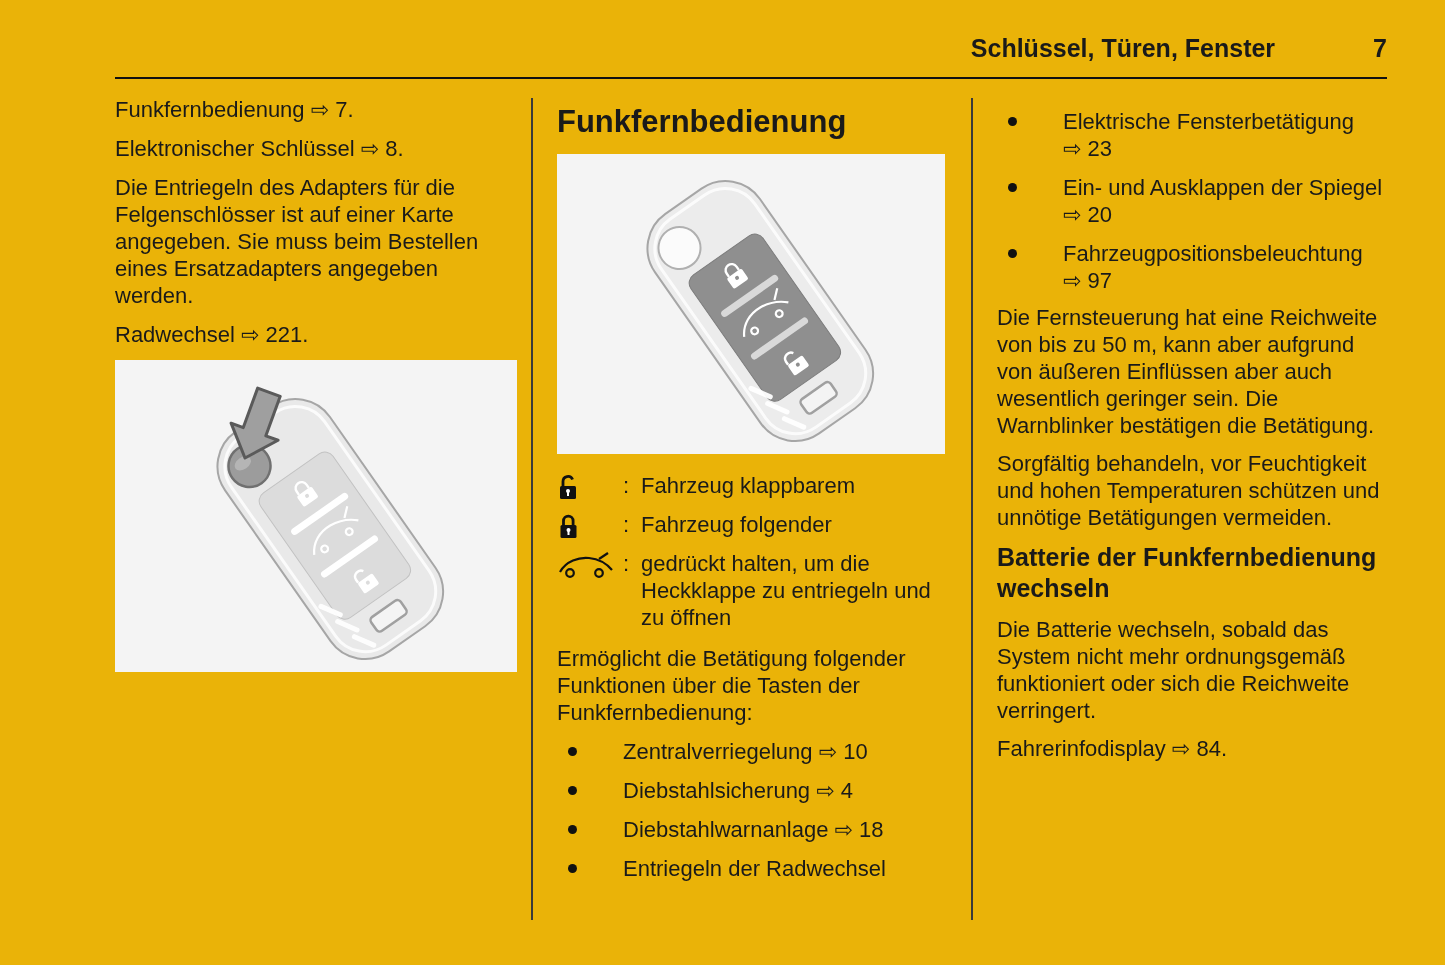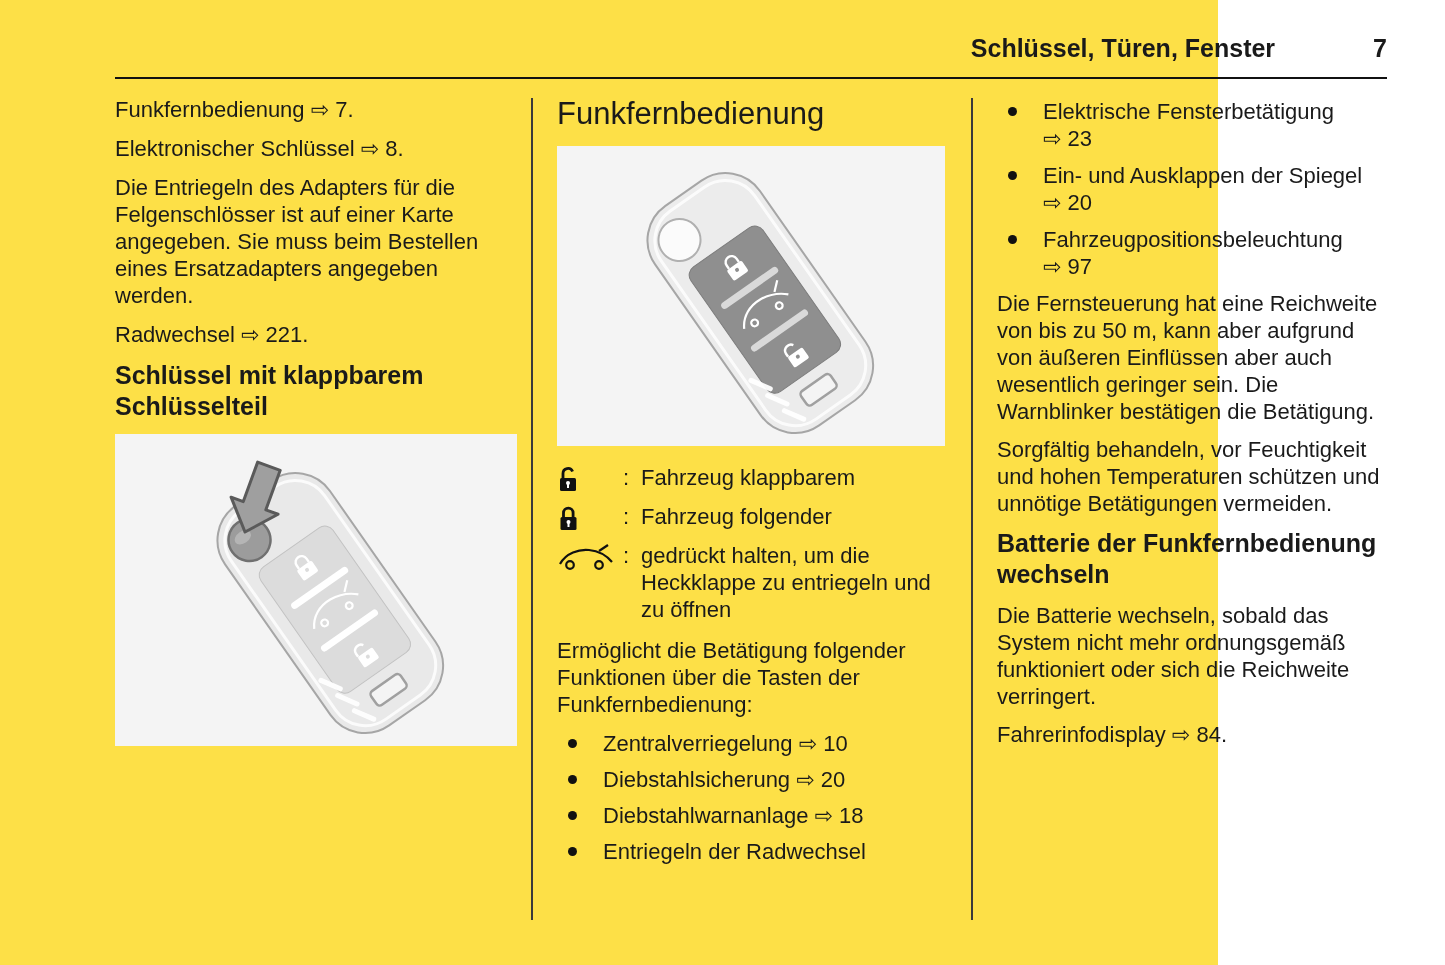--- a/index.html
+++ b/index.html
@@ -1,55 +1,55 @@
 <!DOCTYPE html>
 <html><head>
 <meta charset="utf-8">
 <style>
   html,body{margin:0;padding:0;background:#ffffff;}
   body{width:1445px;height:965px;overflow:hidden;
        font-family:"Liberation Sans","DejaVu Sans",sans-serif;color:#1a1a1a;}
-  .page{position:relative;width:1218px;height:965px;background:#fde047;}
+  .page{position:relative;width:1445px;height:965px;background:#eab308;}
 
   
   .hdr{position:absolute;left:115px;top:34px;width:1272px;
        display:flex;justify-content:flex-end;align-items:baseline;}
   .hdr-title{font-size:25px;font-weight:700;}
   .hdr-num{font-size:25px;font-weight:700;margin-left:98px;}
   .hrule{position:absolute;left:115px;top:77px;width:1272px;height:2px;background:#111;}
 
   
   .col{position:absolute;top:96px;font-size:22px;line-height:27px;}
   .col1{left:115px;width:402px;}
   .col2{left:557px;width:388px;}
   .col3{left:997px;width:388px;}
   .vsep{position:absolute;top:98px;height:822px;width:2px;background:#3a3a3a;}
   .vsep1{left:531px;}
   .vsep2{left:971px;}
 
   p{margin:0 0 12px;}
   .col3 p{margin:0 0 11px;}
-  h2{font-size:31px;line-height:36px;font-weight:400;margin:0 0 14px;}
+  h2{font-size:31px;line-height:36px;font-weight:700;margin:8px 0 14px;}
   h3{font-size:25px;line-height:31px;font-weight:700;margin:12px 0 12px;}
   .col3 h3{margin:4px 0 12px;}
 
   .illus{background:#f4f4f4;margin:0 0 16px;}
   .illus.left{width:402px;height:312px;}
   .illus.mid{width:388px;height:300px;}
   .illus svg{display:block;}
 
   
   .legend{margin:18px 0 14px;}
   .legend-row{display:grid;grid-template-columns:66px 18px 1fr;align-items:start;margin-bottom:4px;}
   .legend-icon{padding-top:2px;}
   .legend-sep{text-align:left;}
 
   
   .bullets{margin:2px 0 0;}
-  .bullet-item{display:flex;margin:0 0 9px;}
+  .bullet-item{display:flex;margin:12px 0 9px;gap:20px;}
   .col3 .bullet-item{margin-bottom:10px;}
   .bullet-dot{flex:none;width:9px;height:9px;border-radius:50%;background:#111;margin:9px 0 0 11px;}
   .bullet-text{margin-left:26px;white-space:pre-line;}
 
   .wrench-svg{margin:0 7px;vertical-align:-2px;}
 </style>
 </head>
 <body>
 
 <div class="page">
@@ -62,21 +62,20 @@
 
   <div class="vsep vsep1"></div>
   <div class="vsep vsep2"></div>
 
   <div class="col col1">
     <p>Funkfernbedienung ⇨ 7.</p>
     <p>Elektronischer Schlüssel ⇨ 8.</p>
     <p>Die Entriegeln des Adapters für die Felgenschlösser ist auf einer Karte angegeben. Sie muss beim Bestellen eines Ersatzadapters angegeben werden.</p>
     <p>Radwechsel ⇨ 221.</p>
 
-    <h3>Schlüssel mit klappbarem Schlüsselteil</h3>
 
     <div class="illus left">
       <svg width="402" height="312" viewBox="0 0 402 312">
         <g transform="translate(86,96) rotate(-35)">
           <rect x="0" y="0" width="128" height="268" rx="42" fill="#e9e9e9" stroke="#a6a6a6" stroke-width="2"></rect>
           <rect x="7" y="7" width="114" height="254" rx="36" fill="none" stroke="#ffffff" stroke-width="3" opacity="0.8"></rect>
           <rect x="20" y="66" width="88" height="152" rx="10" fill="#dcdcdc" stroke="#c2c2c2"></rect>
           <rect x="30" y="112" width="68" height="7" rx="3.5" fill="#ffffff"></rect>
           <rect x="30" y="164" width="68" height="7" rx="3.5" fill="#ffffff"></rect>
           <g>
@@ -191,21 +190,21 @@
 
     <p>Ermöglicht die Betätigung folgender Funktionen über die Tasten der Funkfernbedienung:</p>
 
     <div class="bullets">
       <div class="bullet-item">
         <span class="bullet-dot"></span>
         <span class="bullet-text">Zentralverriegelung ⇨ 10</span>
       </div>
       <div class="bullet-item">
         <span class="bullet-dot"></span>
-        <span class="bullet-text">Diebstahlsicherung ⇨ 20</span>
+        <span class="bullet-text">Diebstahlsicherung ⇨ 4</span>
       </div>
       <div class="bullet-item">
         <span class="bullet-dot"></span>
         <span class="bullet-text">Diebstahlwarnanlage ⇨ 18</span>
       </div>
       <div class="bullet-item">
         <span class="bullet-dot"></span>
         <span class="bullet-text">Entriegeln der Radwechsel</span>
       </div>
     </div>

